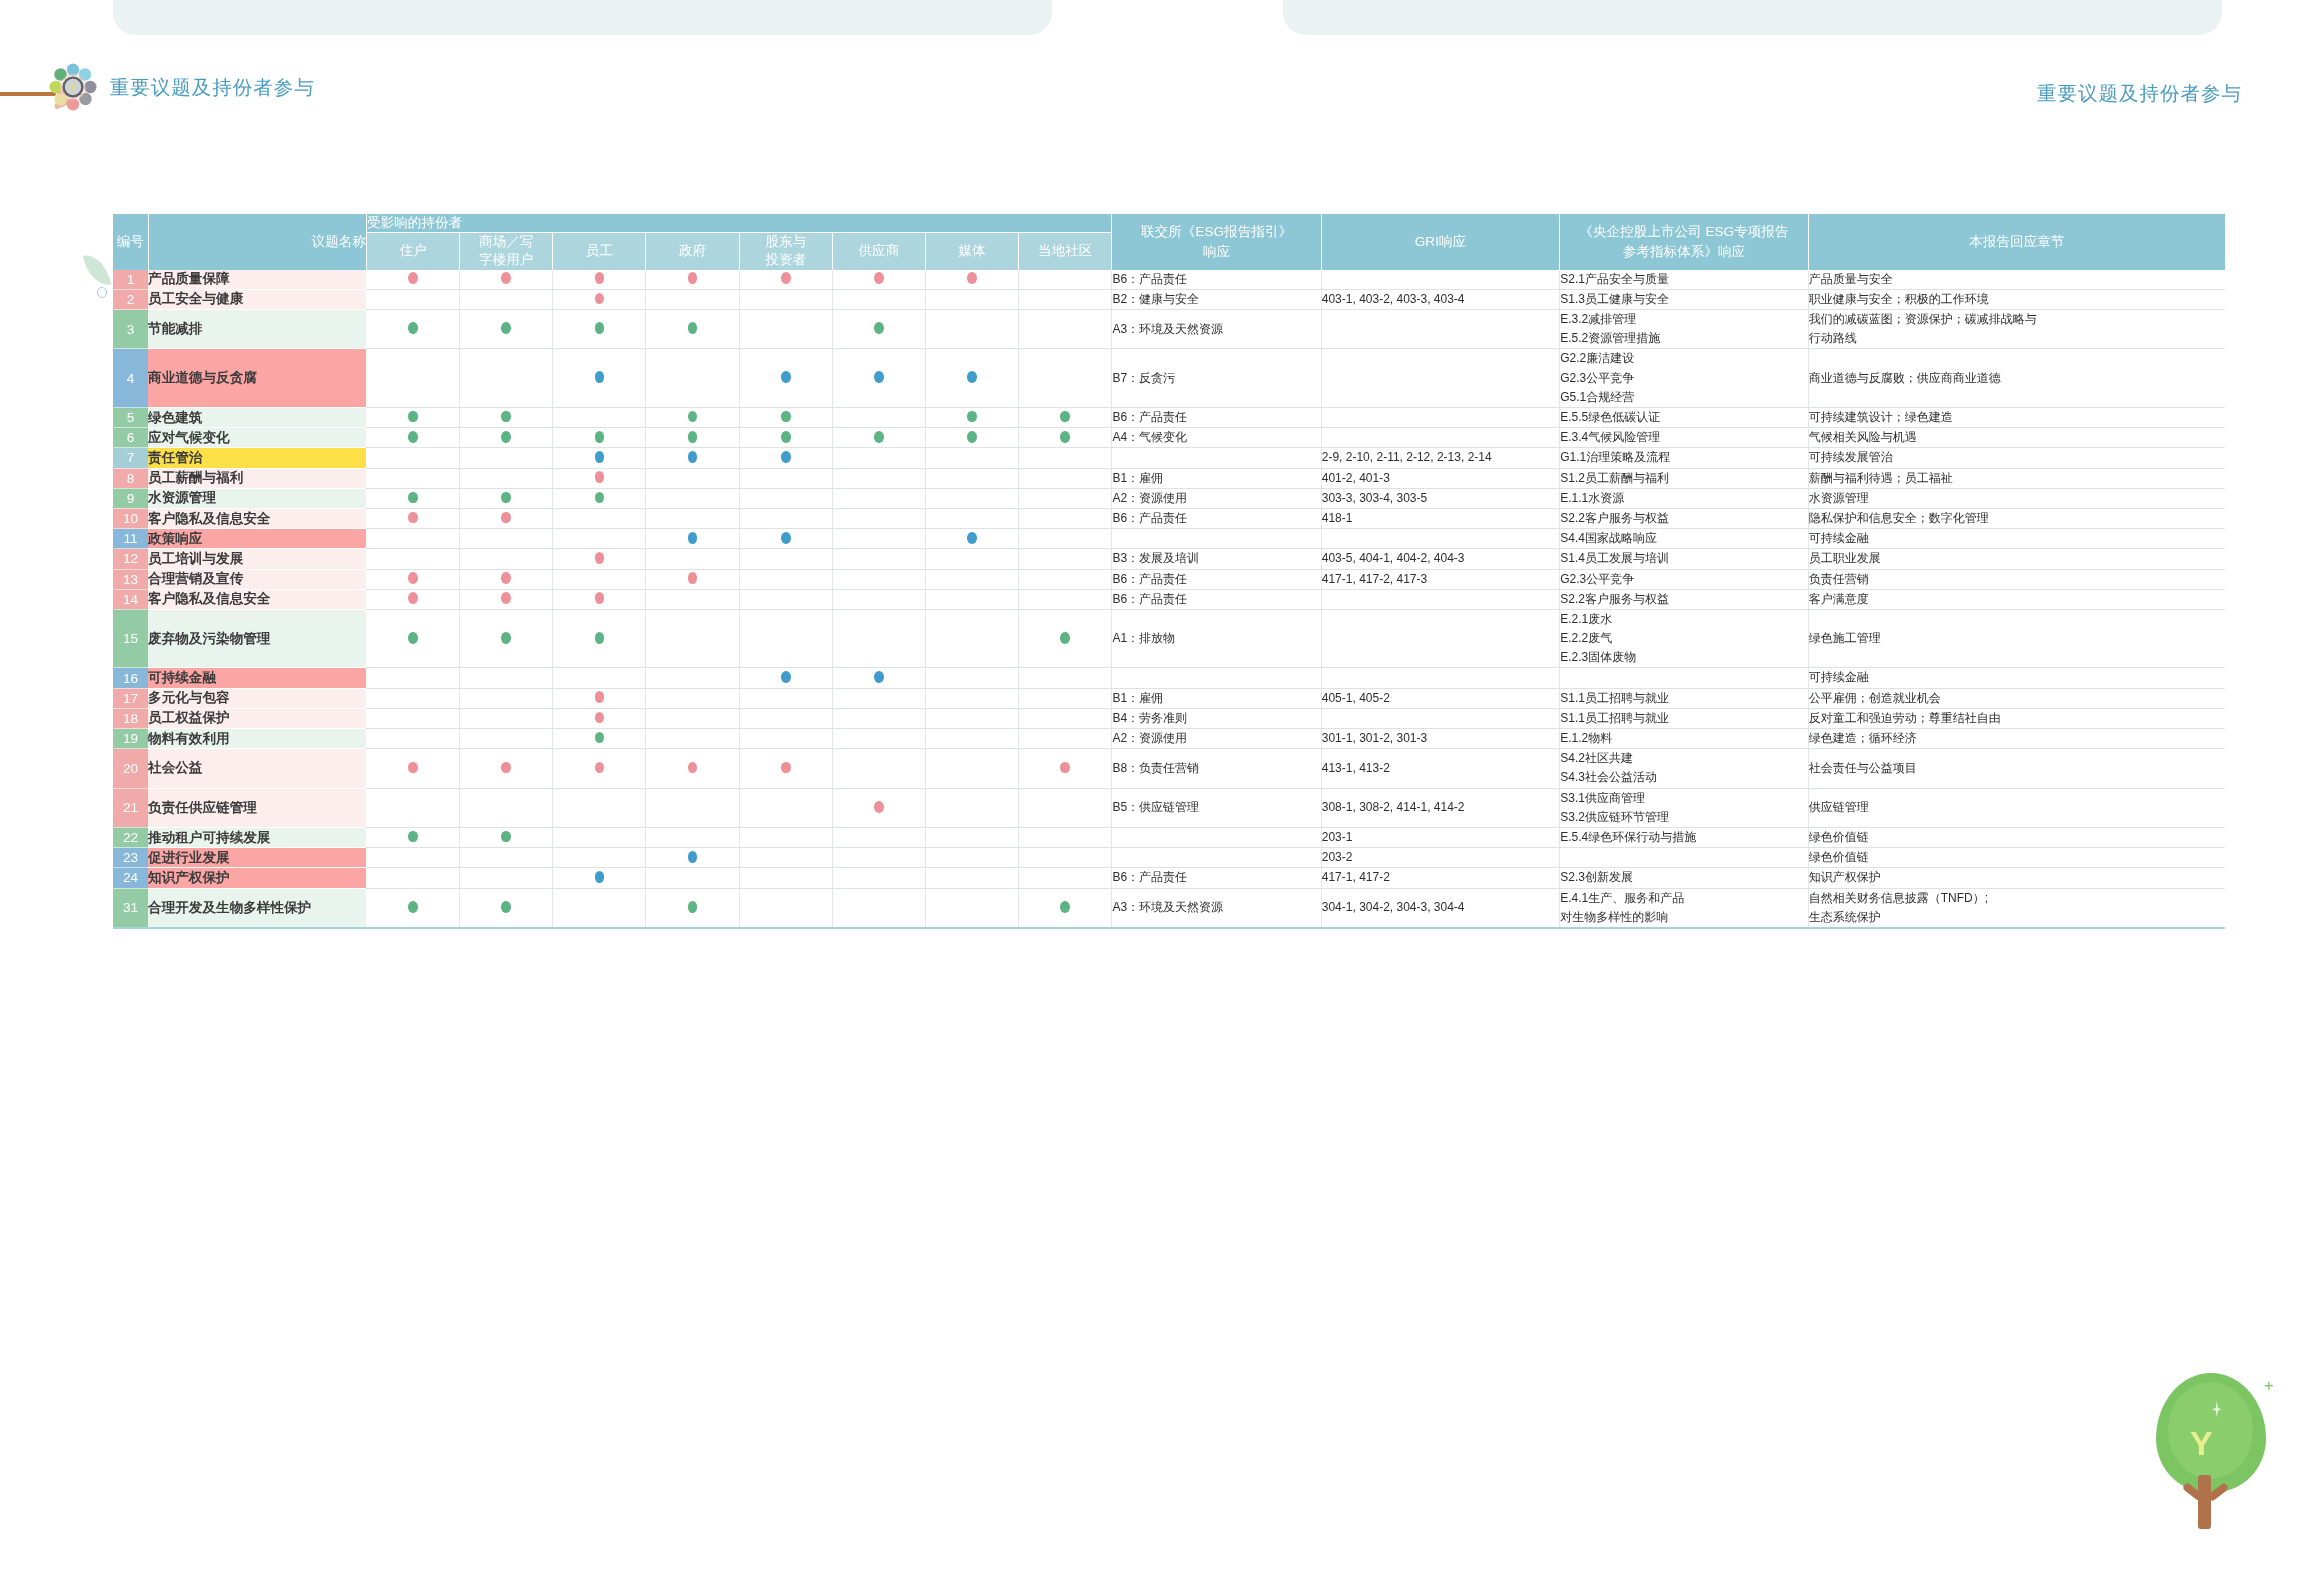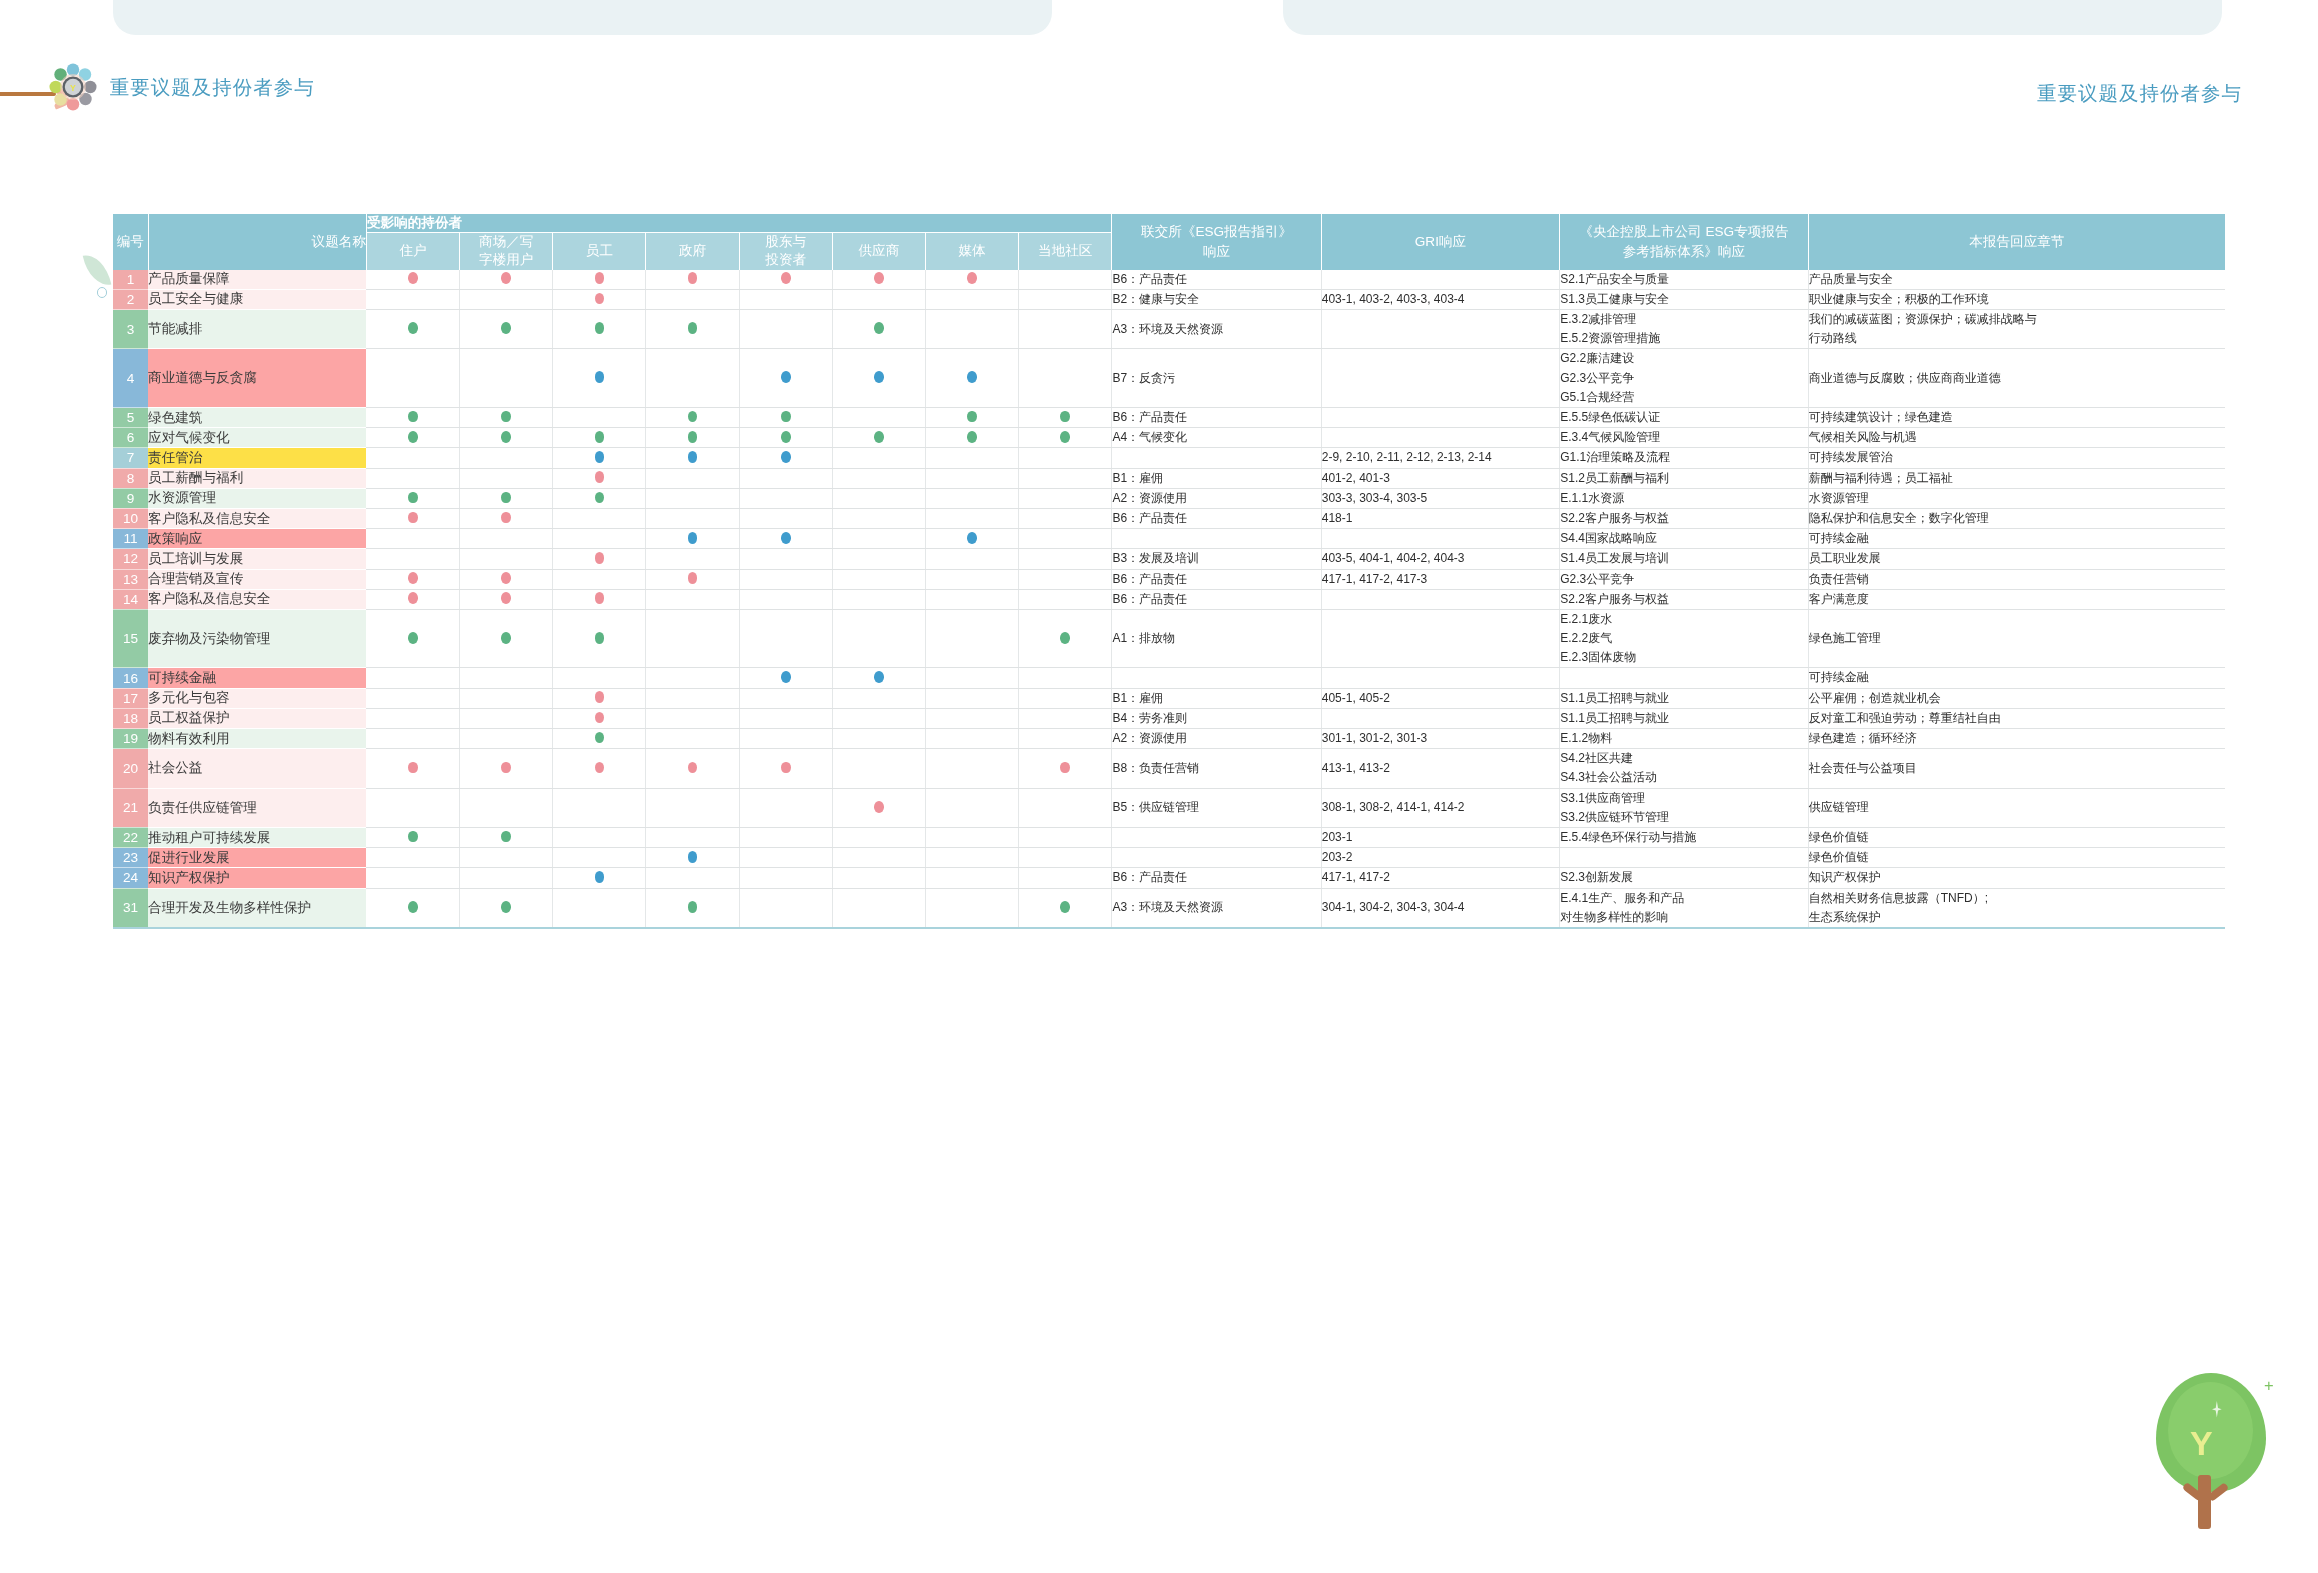--- a/index.html
+++ b/index.html
@@ -130,21 +130,21 @@
     text-align: center;
     line-height: 1.35;
     border-right: 1.5px solid #ffffff;
     border-top: 1.5px solid #ffffff;
     padding: 3.9px 1.9px;
   }
   .th-group {
     background: #8dc6d4;
     color: #ffffff;
     font-size: 13.6px;
-    font-weight: bold;
+    font-weight: normal;
     text-align: left;
     padding-left: 12.7px;
     border-right: 1.5px solid #ffffff;
     border-bottom: 0;
   }
 
   
   td.num {
     text-align: center;
     color: #ffffff;
@@ -168,21 +168,21 @@
     padding: 4.9px 7.8px 4.9px 8.8px;
     line-height: 1.6;
     background: #ffffff;
     border-right: 0.5px solid #e4e7e8;
     border-bottom: 0.5px solid #dfe2e3;
     white-space: pre-line;
   }
   td.txt.last { border-right: none; }
 
   tr.row td.num   { border-bottom: 0.5px solid rgba(255,255,255,.55); }
-  tr.row td.topic { border-bottom: 0.5px solid #ffffff; }
+  tr.row td.topic { border-bottom: 0.5px solid #ffffff; font-weight: bold; }
 
   
   .cat-red   td.num   { background: #f0aaaa; }
   .cat-red   td.topic { background: #fdeeee; }
   .cat-green td.num   { background: #93cba5; }
   .cat-green td.topic { background: #e9f4ec; }
   .cat-blue  td.num   { background: #88b8d9; }
   .cat-blue  td.topic { background: #fca5a5; }
   .cat-teal  td.num   { background: #a5cfd8; }
   .cat-teal  td.topic { background: #fde047; }

